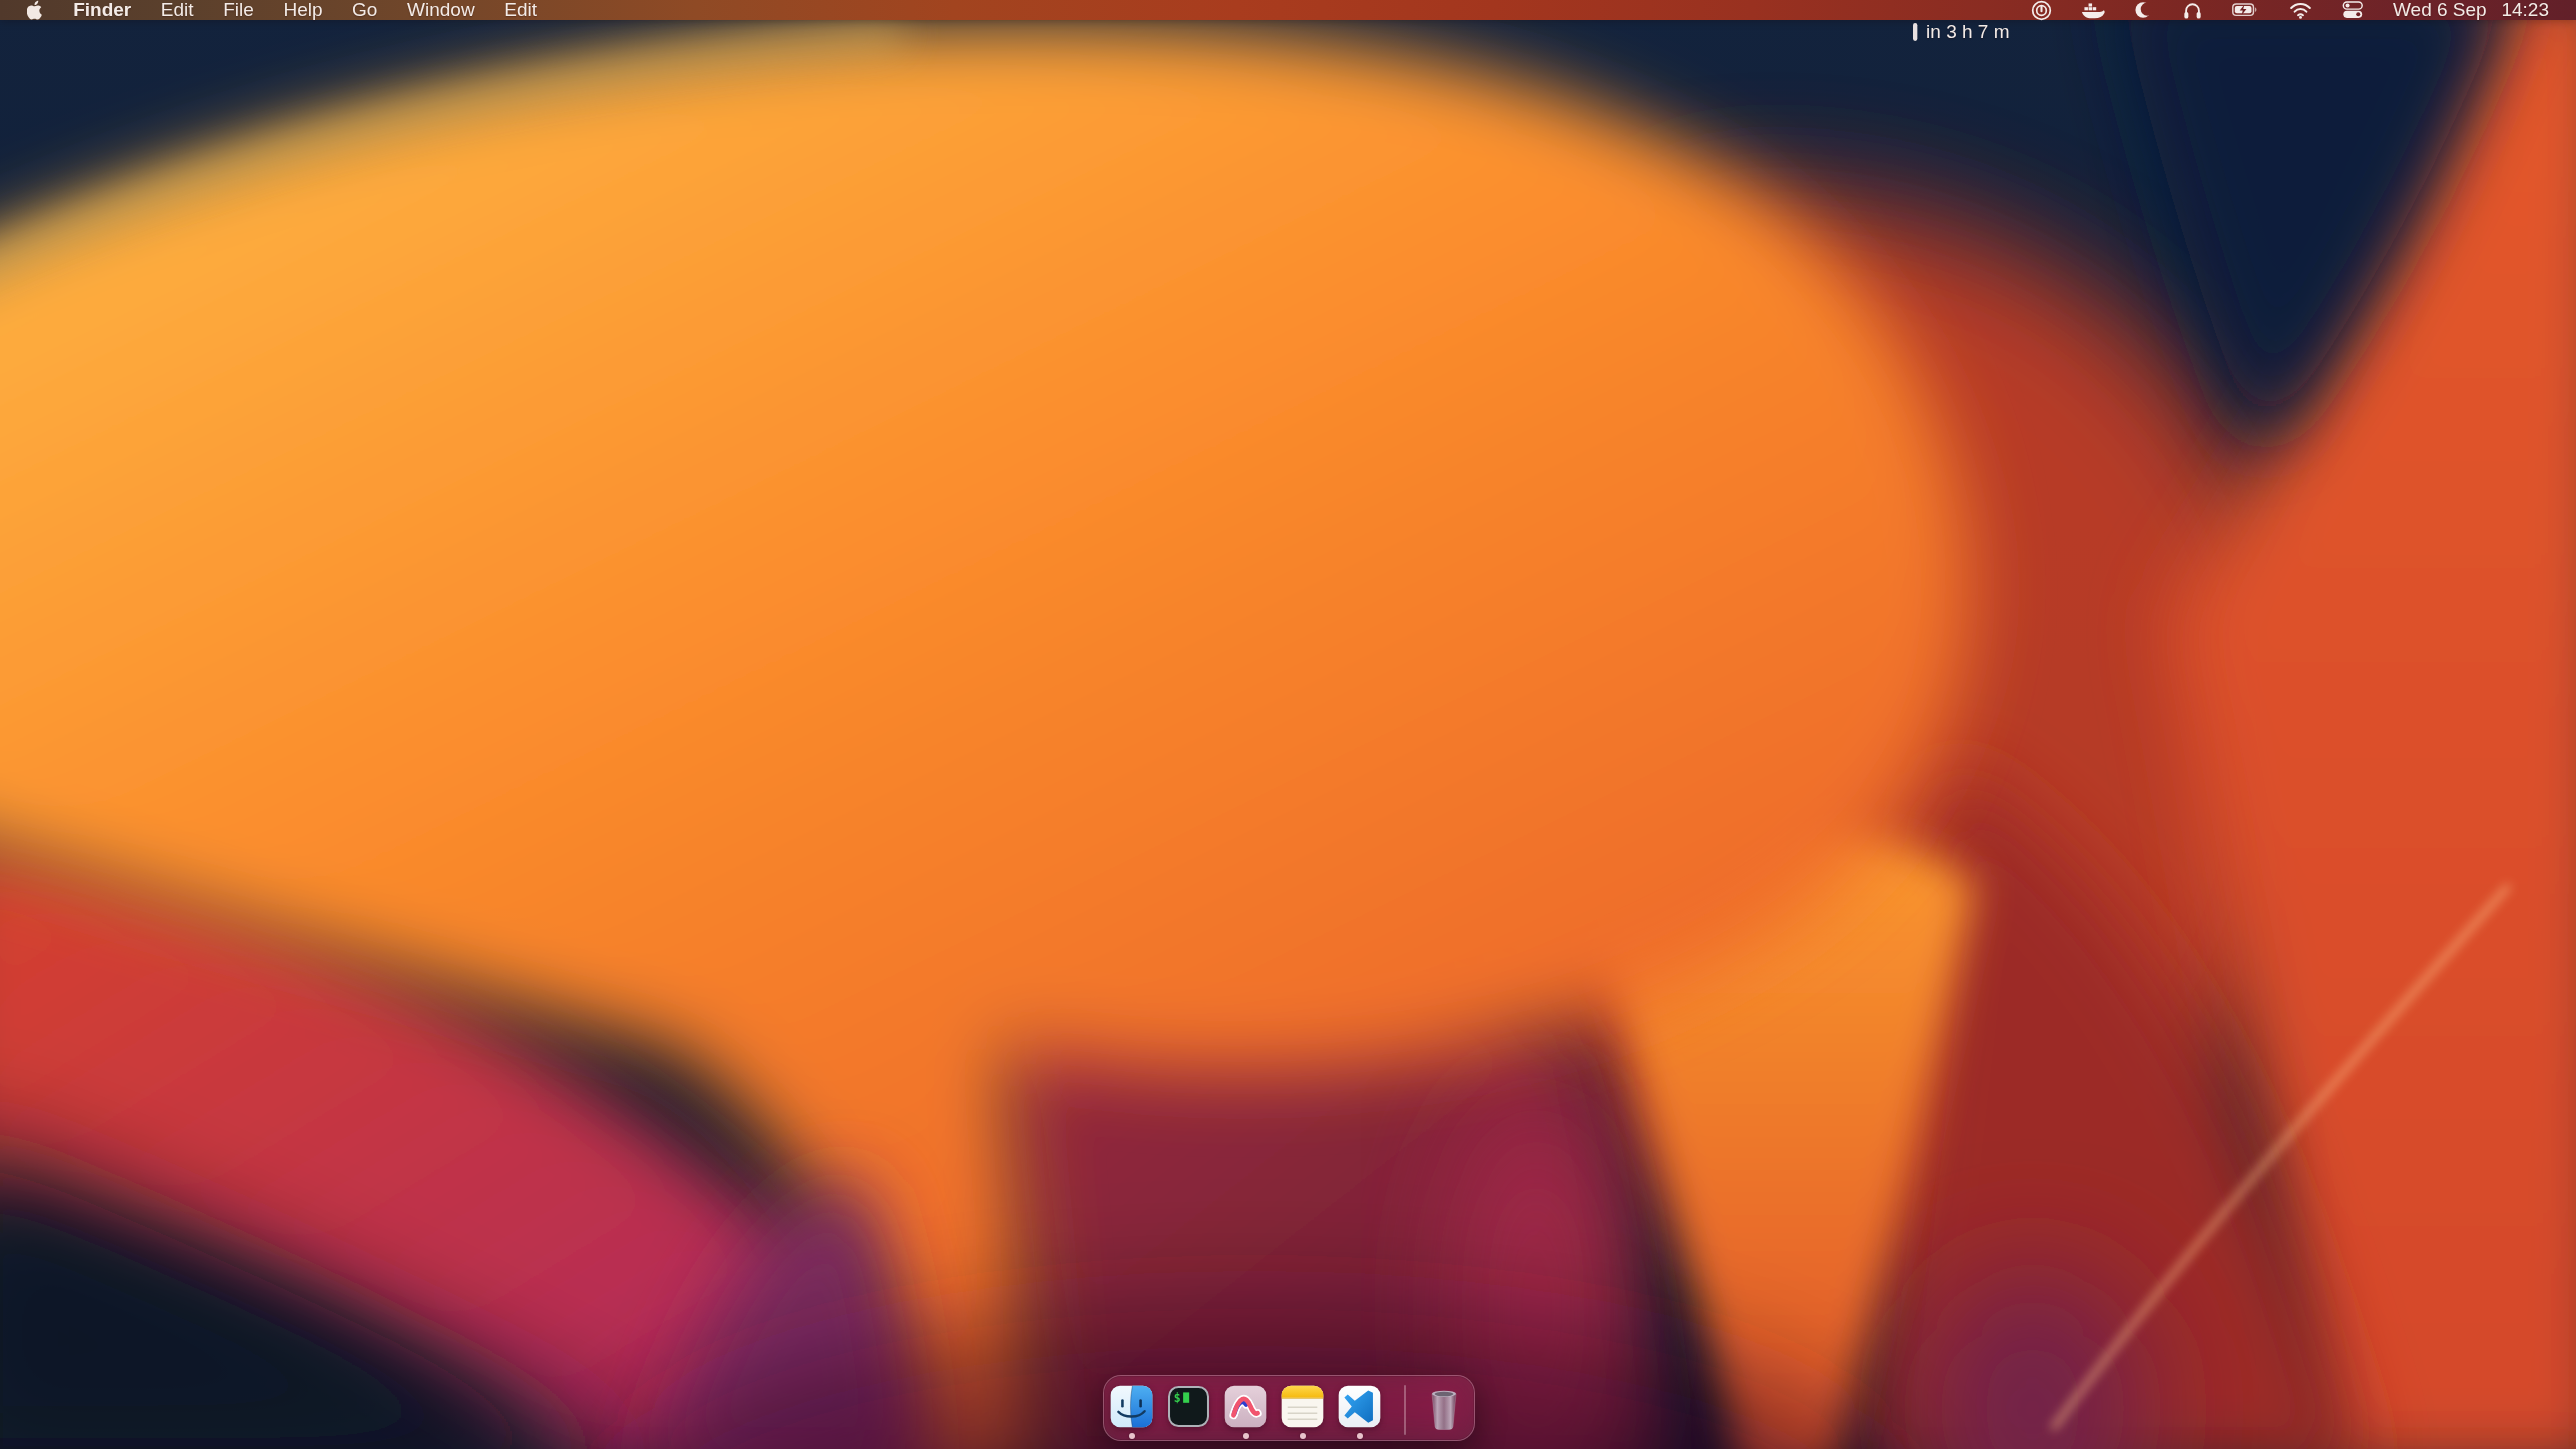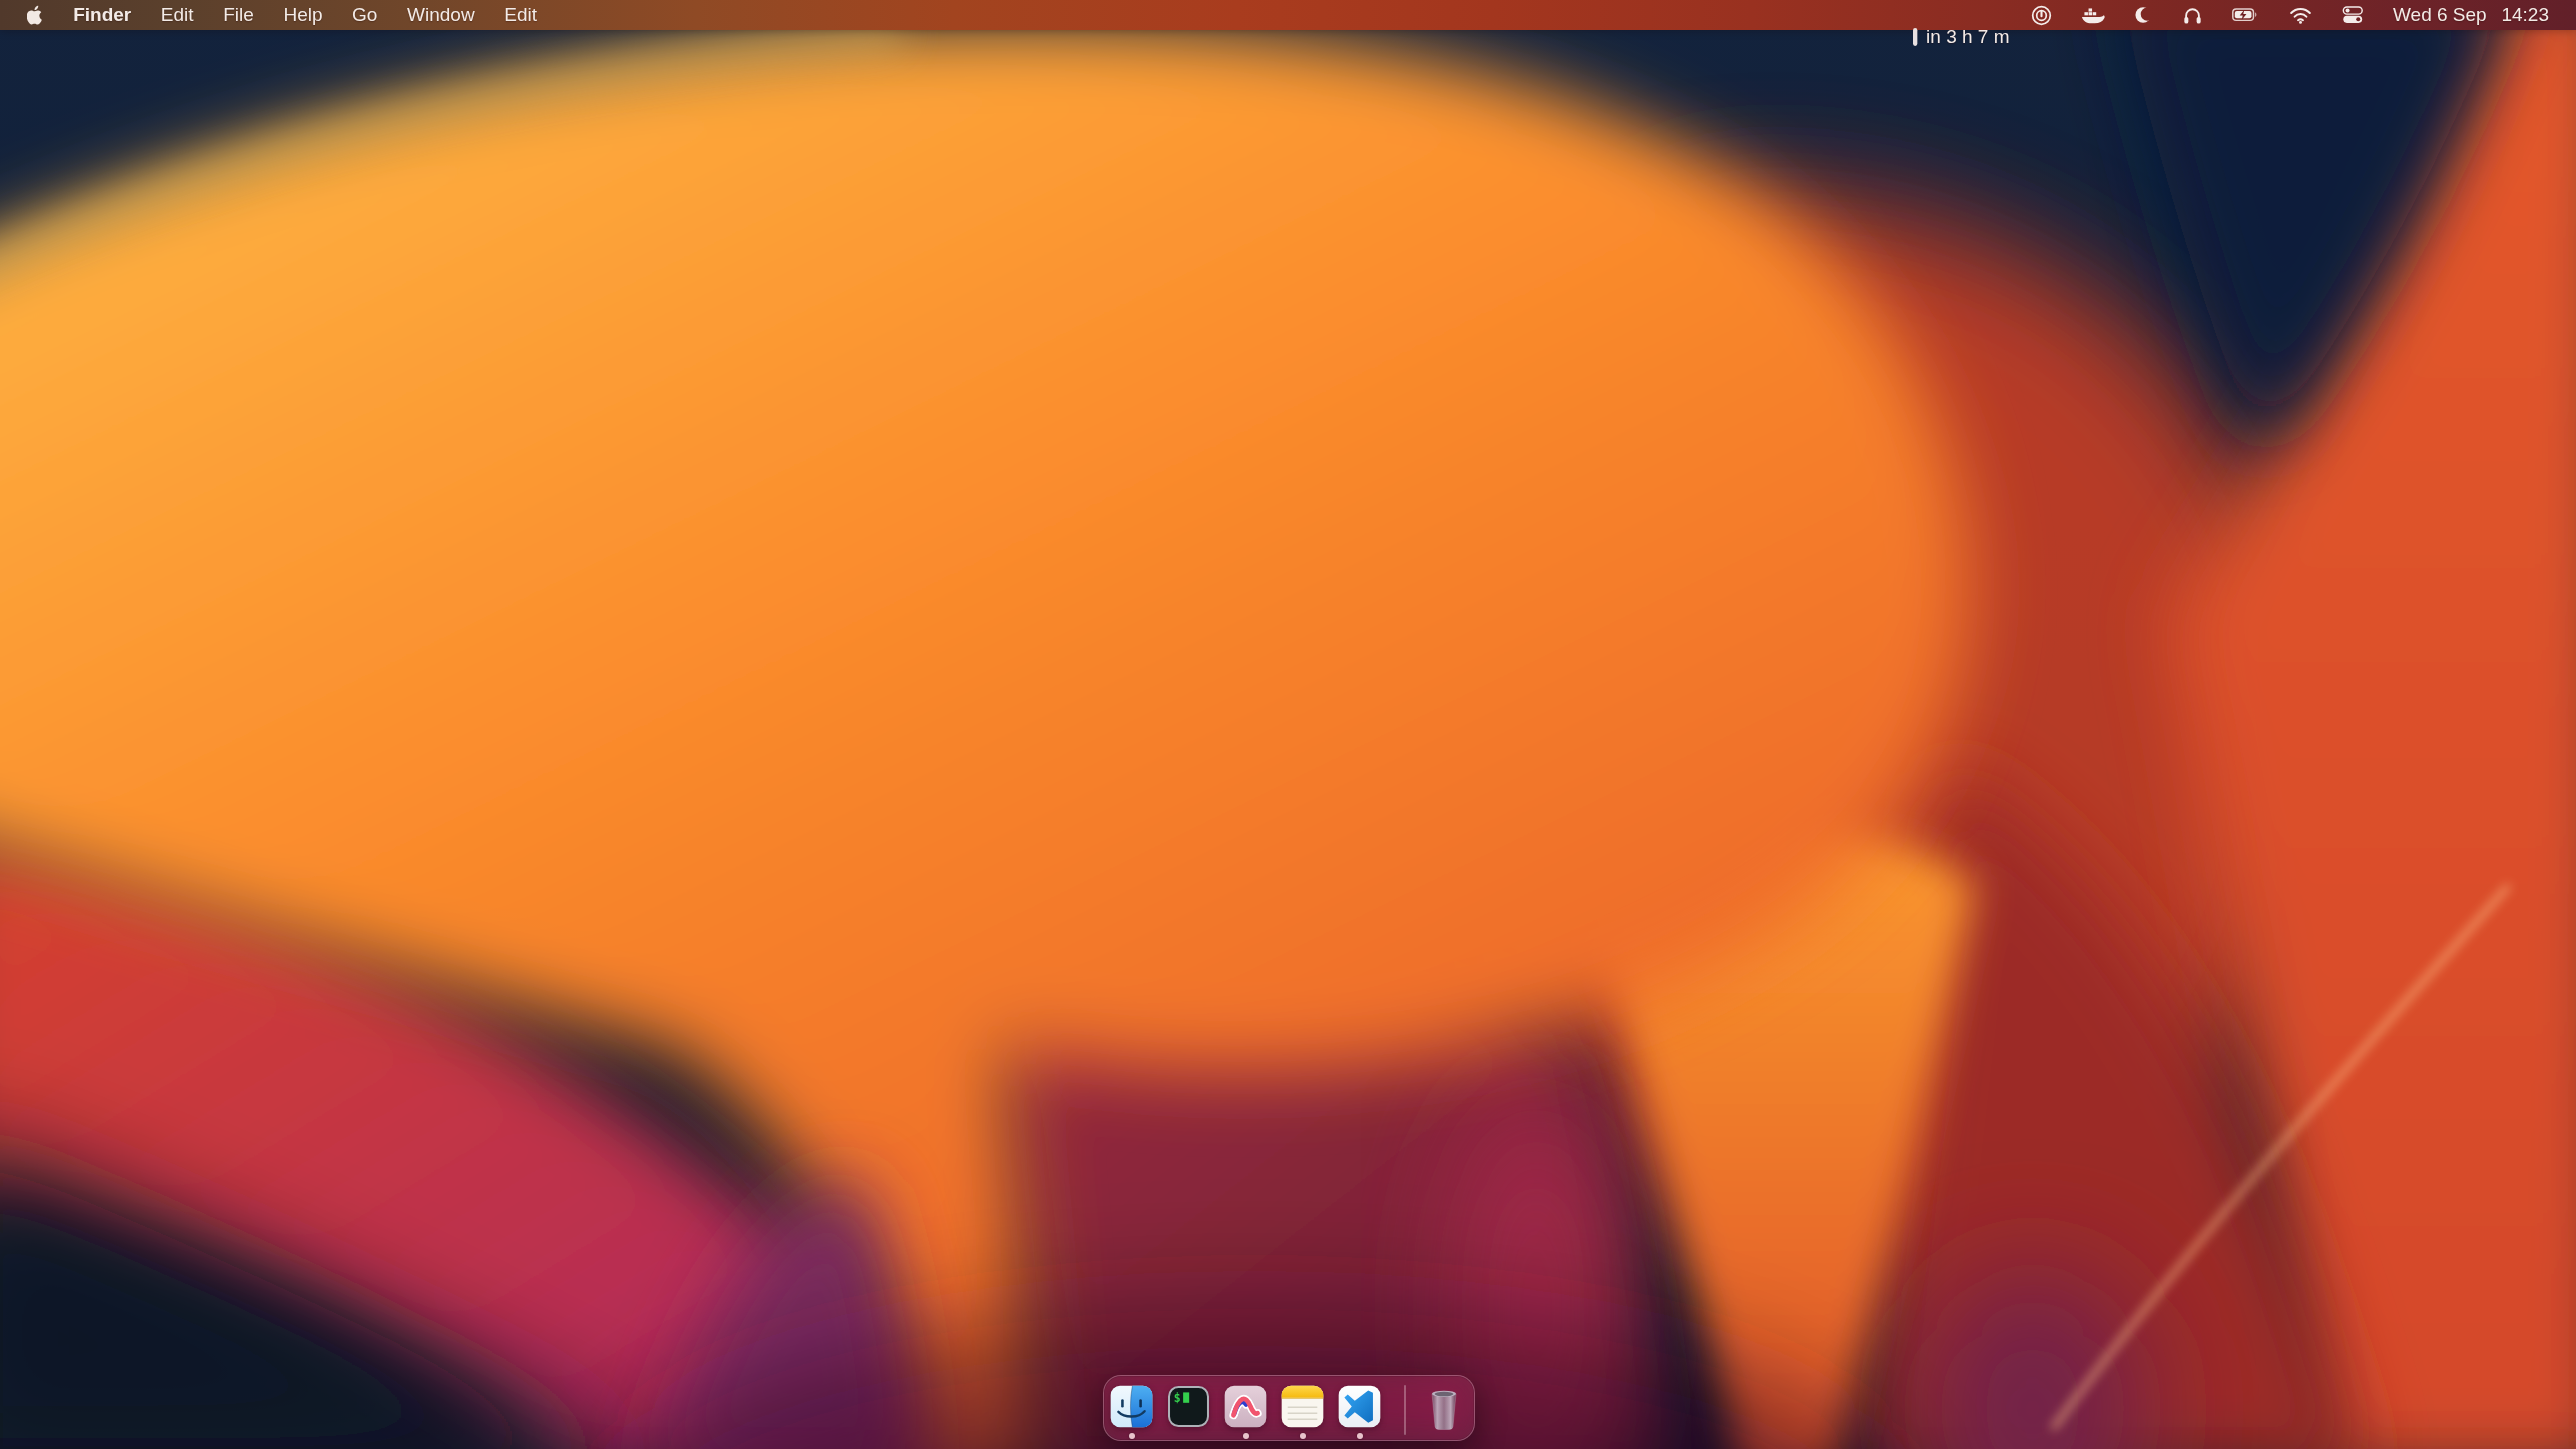--- a/index.html
+++ b/index.html
@@ -6,21 +6,21 @@
   body{
     width:2576px;height:1449px;overflow:hidden;position:relative;
     background:#0c1830;
     font-family:"Liberation Sans","DejaVu Sans",sans-serif;
     -webkit-user-select:none;user-select:none;
   }
   
   .wallpaper{position:absolute;inset:0;width:100%;height:100%;display:block;}
   
   .menubar{
-    position:absolute;top:0;left:0;right:0;height:30px;z-index:20;
+    position:absolute;top:0;left:0;right:0;height:20px;z-index:20;
     display:flex;align-items:center;
     color:#f3ebe7;font-size:19px;
     background:linear-gradient(90deg,
       #51392b 0%,#5b402c 7%,#70462a 16%,#8f4a25 27%,#a2441f 37%,
       #a93c1e 48%,#a3361e 58%,#993120 68%,#8a2c22 77%,
       #7b2723 85%,#6e2328 93%,#622029 100%);
     box-shadow:0 1.3px 8px rgba(20,5,5,.25);
     text-shadow:0 0.7px 1.3px rgba(40,10,5,.35);
   }
   .apple{margin-left:27px;display:flex;align-items:center;}

